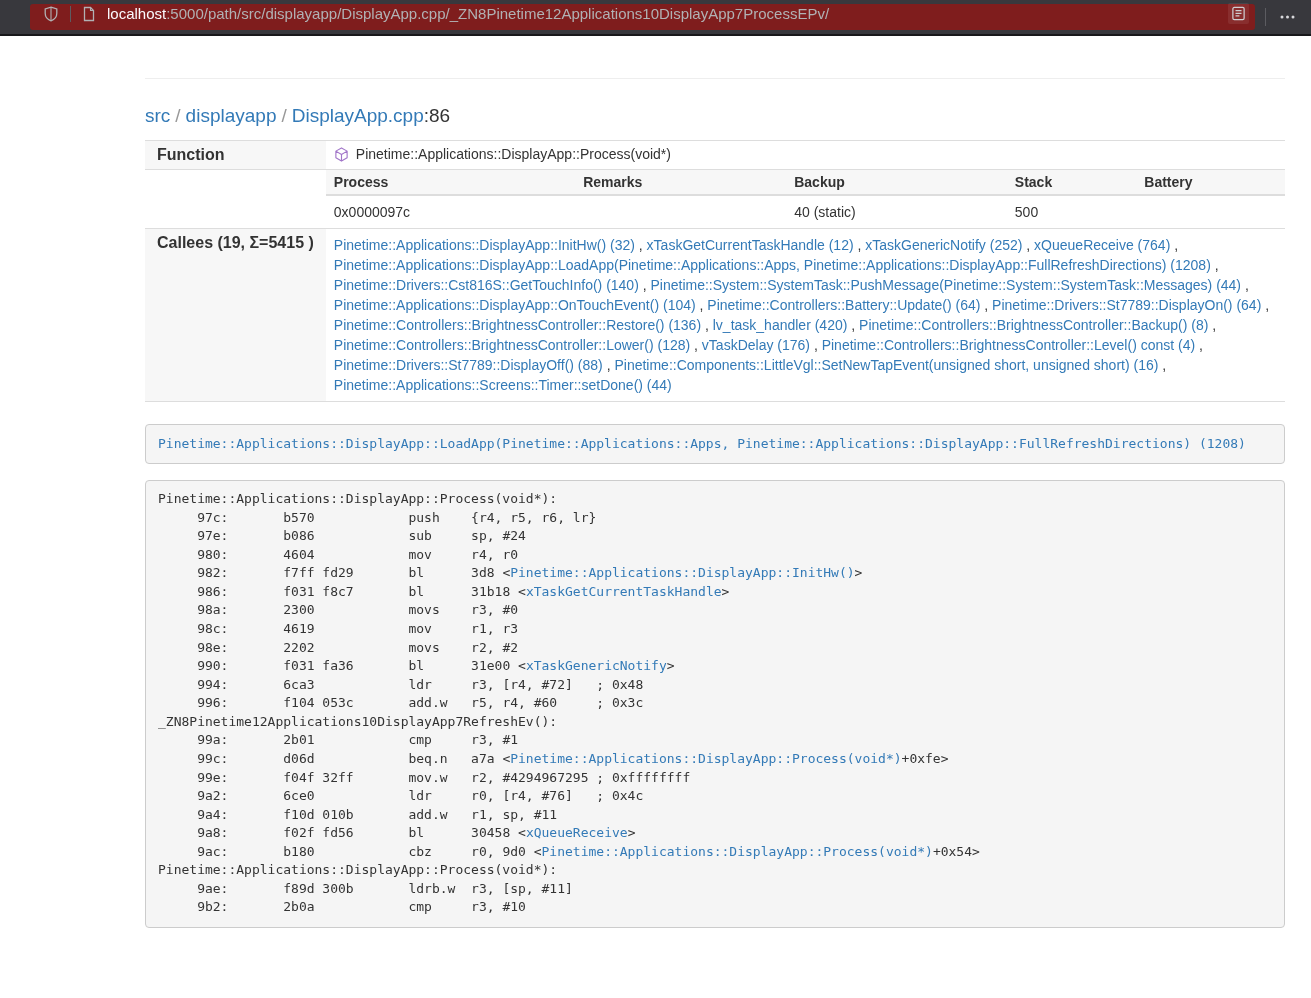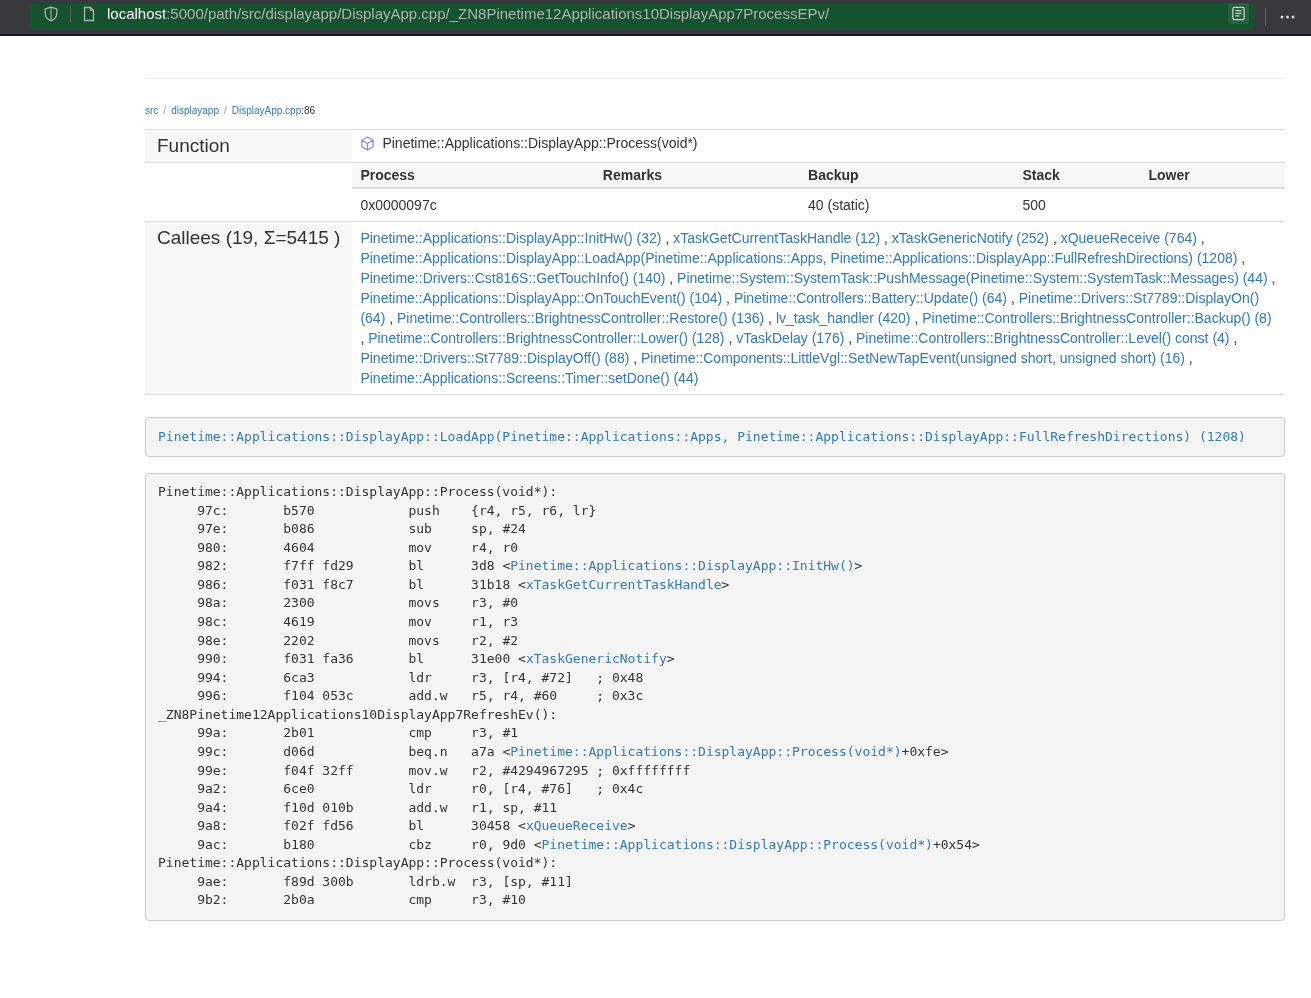--- a/index.html
+++ b/index.html
@@ -9,51 +9,51 @@
     background:#fff; color:#333;
     font-family:"Liberation Sans", sans-serif; font-size:14px;
   }
 
   
   .toolbar {
     height:36px; background:#38383d; border-bottom:2px solid #18181b;
     display:flex; align-items:center; padding:0 12px 0 30px;
   }
   .urlbar {
-    flex:1; height:26px; background:#14532d; border-radius:3px;
+    flex:1; height:26px; background:#7f1d1d; border-radius:3px;
     display:flex; align-items:center; padding:0 6px 7px 10px; min-width:0;
   }
   .urlbar .vsep { width:1px; height:16px; background:#5c5c61; margin:0 8px; }
   .icon-btn { display:flex; align-items:center; justify-content:center; padding:3px; border-radius:2px; cursor:pointer; }
   .reader-btn { background:rgba(255,255,255,0.08); margin-left:auto; }
   .url-text { font-size:15px; color:#b1b1b3; white-space:nowrap; overflow:hidden; flex:1; margin-left:8px; }
   .url-text .host { color:#fbfbfe; }
   .toolbar .tsep { width:1px; height:18px; background:#5c5c61; margin:0 10px; }
 
   
   .page { margin-left:145px; width:1140px; padding-top:42px; }
 
   .brand-box {
     background:#f5f5f5; border:1px solid #e7e7e7; border-radius:4px;
     padding:13px 20px; font-size:19px; color:#333; margin-bottom:26px;
   }
   hr.rule { border:0; border-top:1px solid #eee; margin:0 0 26px; }
 
-  .breadcrumb { font-size:10px; margin-bottom:13px; }
+  .breadcrumb { font-size:19px; margin-bottom:13px; }
   a.sym, .breadcrumb a { color:#337ab7; text-decoration:none; cursor:pointer; }
   .breadcrumb .sep { color:#999; padding:0 5px; }
   .breadcrumb .line { color:#333; }
 
   
   table.symbol-table { width:100%; border-collapse:collapse; border-bottom:1px solid #ddd; }
   table.symbol-table > tbody > tr > th,
   table.symbol-table > tbody > tr > td { border-top:1px solid #ddd; vertical-align:top; text-align:left; }
   table.symbol-table > tbody > tr > th {
     background:#f7f7f7; width:147px; padding:5px 12px;
-    font-weight:normal; font-size:19px; white-space:nowrap;
+    font-weight:bold; font-size:16px; white-space:nowrap;
   }
   td.func-cell { padding:5px 8px; }
   td.nested { padding:0; }
   td.empty-cell { padding:5px 8px; }
   td.callees-cell { padding:6px 8px; line-height:20px; }
   td.spacer-col { width:147px; border-top:1px solid #ddd; }
 
   .func-line { display:flex; align-items:center; }
   .func-line svg { margin-right:7px; flex:0 0 auto; }
 
@@ -140,21 +140,21 @@
                 <col style="width:23%">
                 <col style="width:13.5%">
                 <col style="width:15.5%">
               </colgroup>
             <thead>
               <tr>
                 <th>Process</th>
                 <th>Remarks</th>
                 <th>Backup</th>
                 <th>Stack</th>
-                <th>Lower</th>
+                <th>Battery</th>
               </tr>
             </thead>
             <tbody>
               <tr>
                 <td>0x0000097c</td>
                 <td></td>
                 <td>40 (static)</td>
                 <td>500</td>
                 <td></td>
               </tr>

